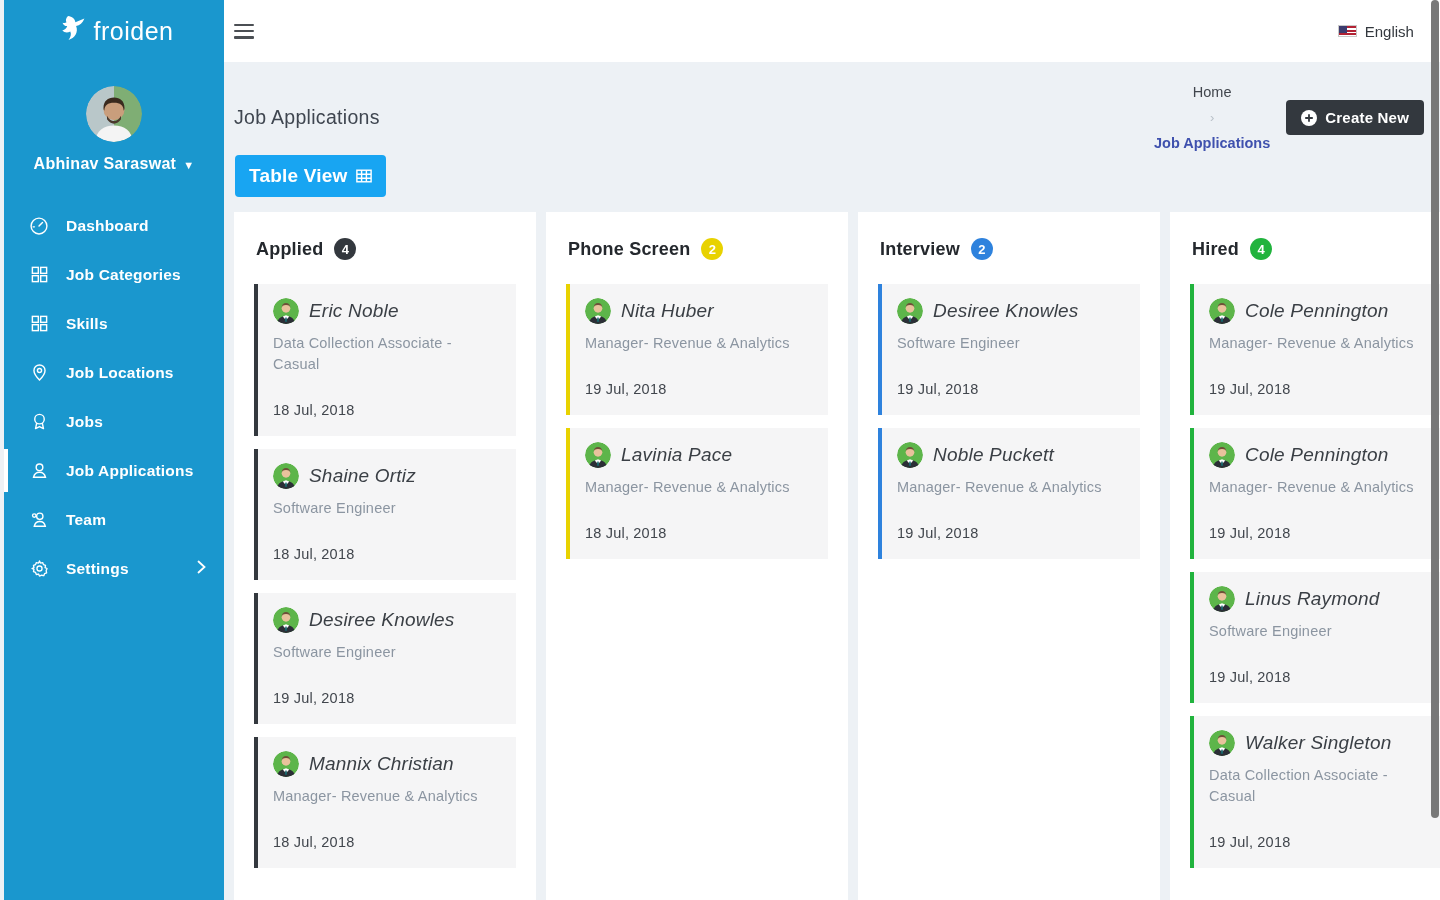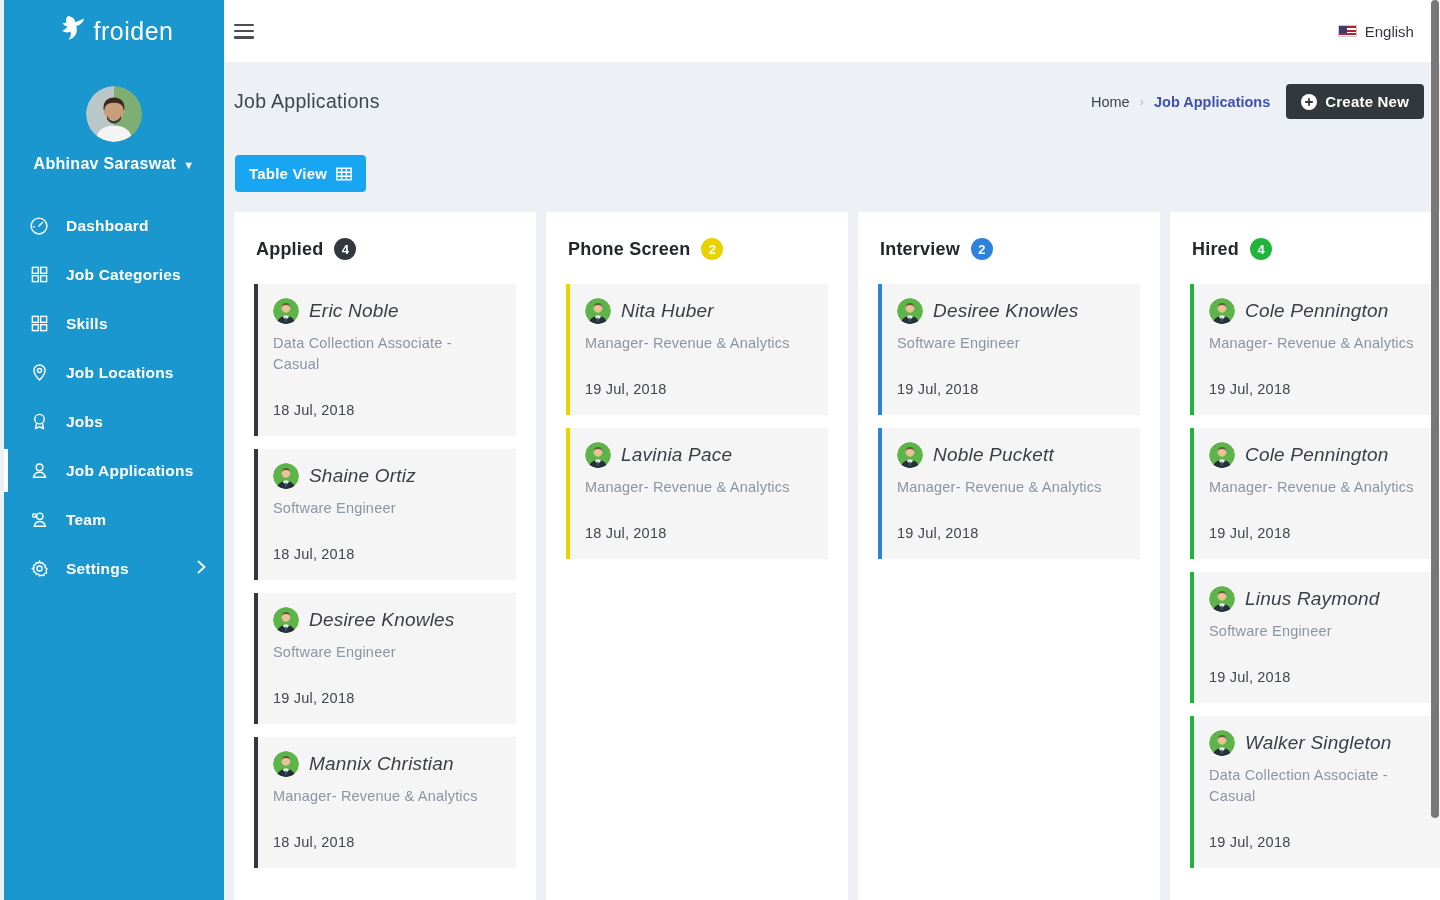--- a/index.html
+++ b/index.html
@@ -39,29 +39,29 @@
   .icon-btn { background:none; border:none; cursor:pointer; display:flex; align-items:center; color:#33383e; }
   .logout { display:flex; align-items:center; gap:12px; font-size:18px; color:#33383e;
     background:none; border:none; cursor:pointer; font-family:inherit; }
 
   
   .main { position:absolute; left:220px; top:62px; width:1220px; height:838px; }
   .page-head { position:absolute; top:22px; left:14px; right:16px; display:flex;
     align-items:center; justify-content:space-between; }
   .page-title { font-size:19.5px; font-weight:normal; color:#3f4650; letter-spacing:.3px; }
   .head-right { display:flex; align-items:center; gap:16px; }
-  .breadcrumb { display:flex; align-items:center; gap:10px; font-size:14.5px; }
+  .breadcrumb { display:flex; align-items:center; gap:10px; font-size:14.5px;flex-direction:column; }
   .crumb-home { color:#41464d; cursor:pointer; }
   .crumb-sep { color:#b9c0c8; font-size:13px; }
   .crumb-cur { color:#3f51ae; font-weight:bold; cursor:pointer; }
   .btn-dark { display:flex; align-items:center; gap:8px; background:#33383e; color:#fff;
     font-size:15px; font-weight:bold; letter-spacing:.2px; border:none; border-radius:4px;
     padding:9px 15px; cursor:pointer; font-family:inherit; }
   .btn-blue { position:absolute; top:93px; left:15px; display:flex; align-items:center; gap:9px;
-    background:#18a5f2; color:#fff; font-size:15px; font-weight:bold; letter-spacing:.2px;
+    background:#18a5f2; color:#fff; font-size:19px; font-weight:bold; letter-spacing:.2px;
     border:none; border-radius:4px; padding:10px 14px; cursor:pointer; font-family:inherit; }
 
   
   .board { position:absolute; top:150px; left:14px; display:flex; gap:10px; height:688px; }
   .column { width:302px; flex:0 0 302px; background:#fff; padding:20px 20px; }
   .col-head { display:flex; align-items:center; gap:11px; margin:6px 0 24px 2px; }
   .col-title { font-size:18px; font-weight:bold; color:#24282d; letter-spacing:.2px; }
   .badge { min-width:22px; height:22px; border-radius:50%; display:flex; align-items:center;
     justify-content:center; color:#fff; font-size:13px; font-weight:bold; }
   .card { background:#f5f5f6; border-left:4px solid #999; padding:14px 15px 18px; margin-bottom:13px; cursor:pointer; }

